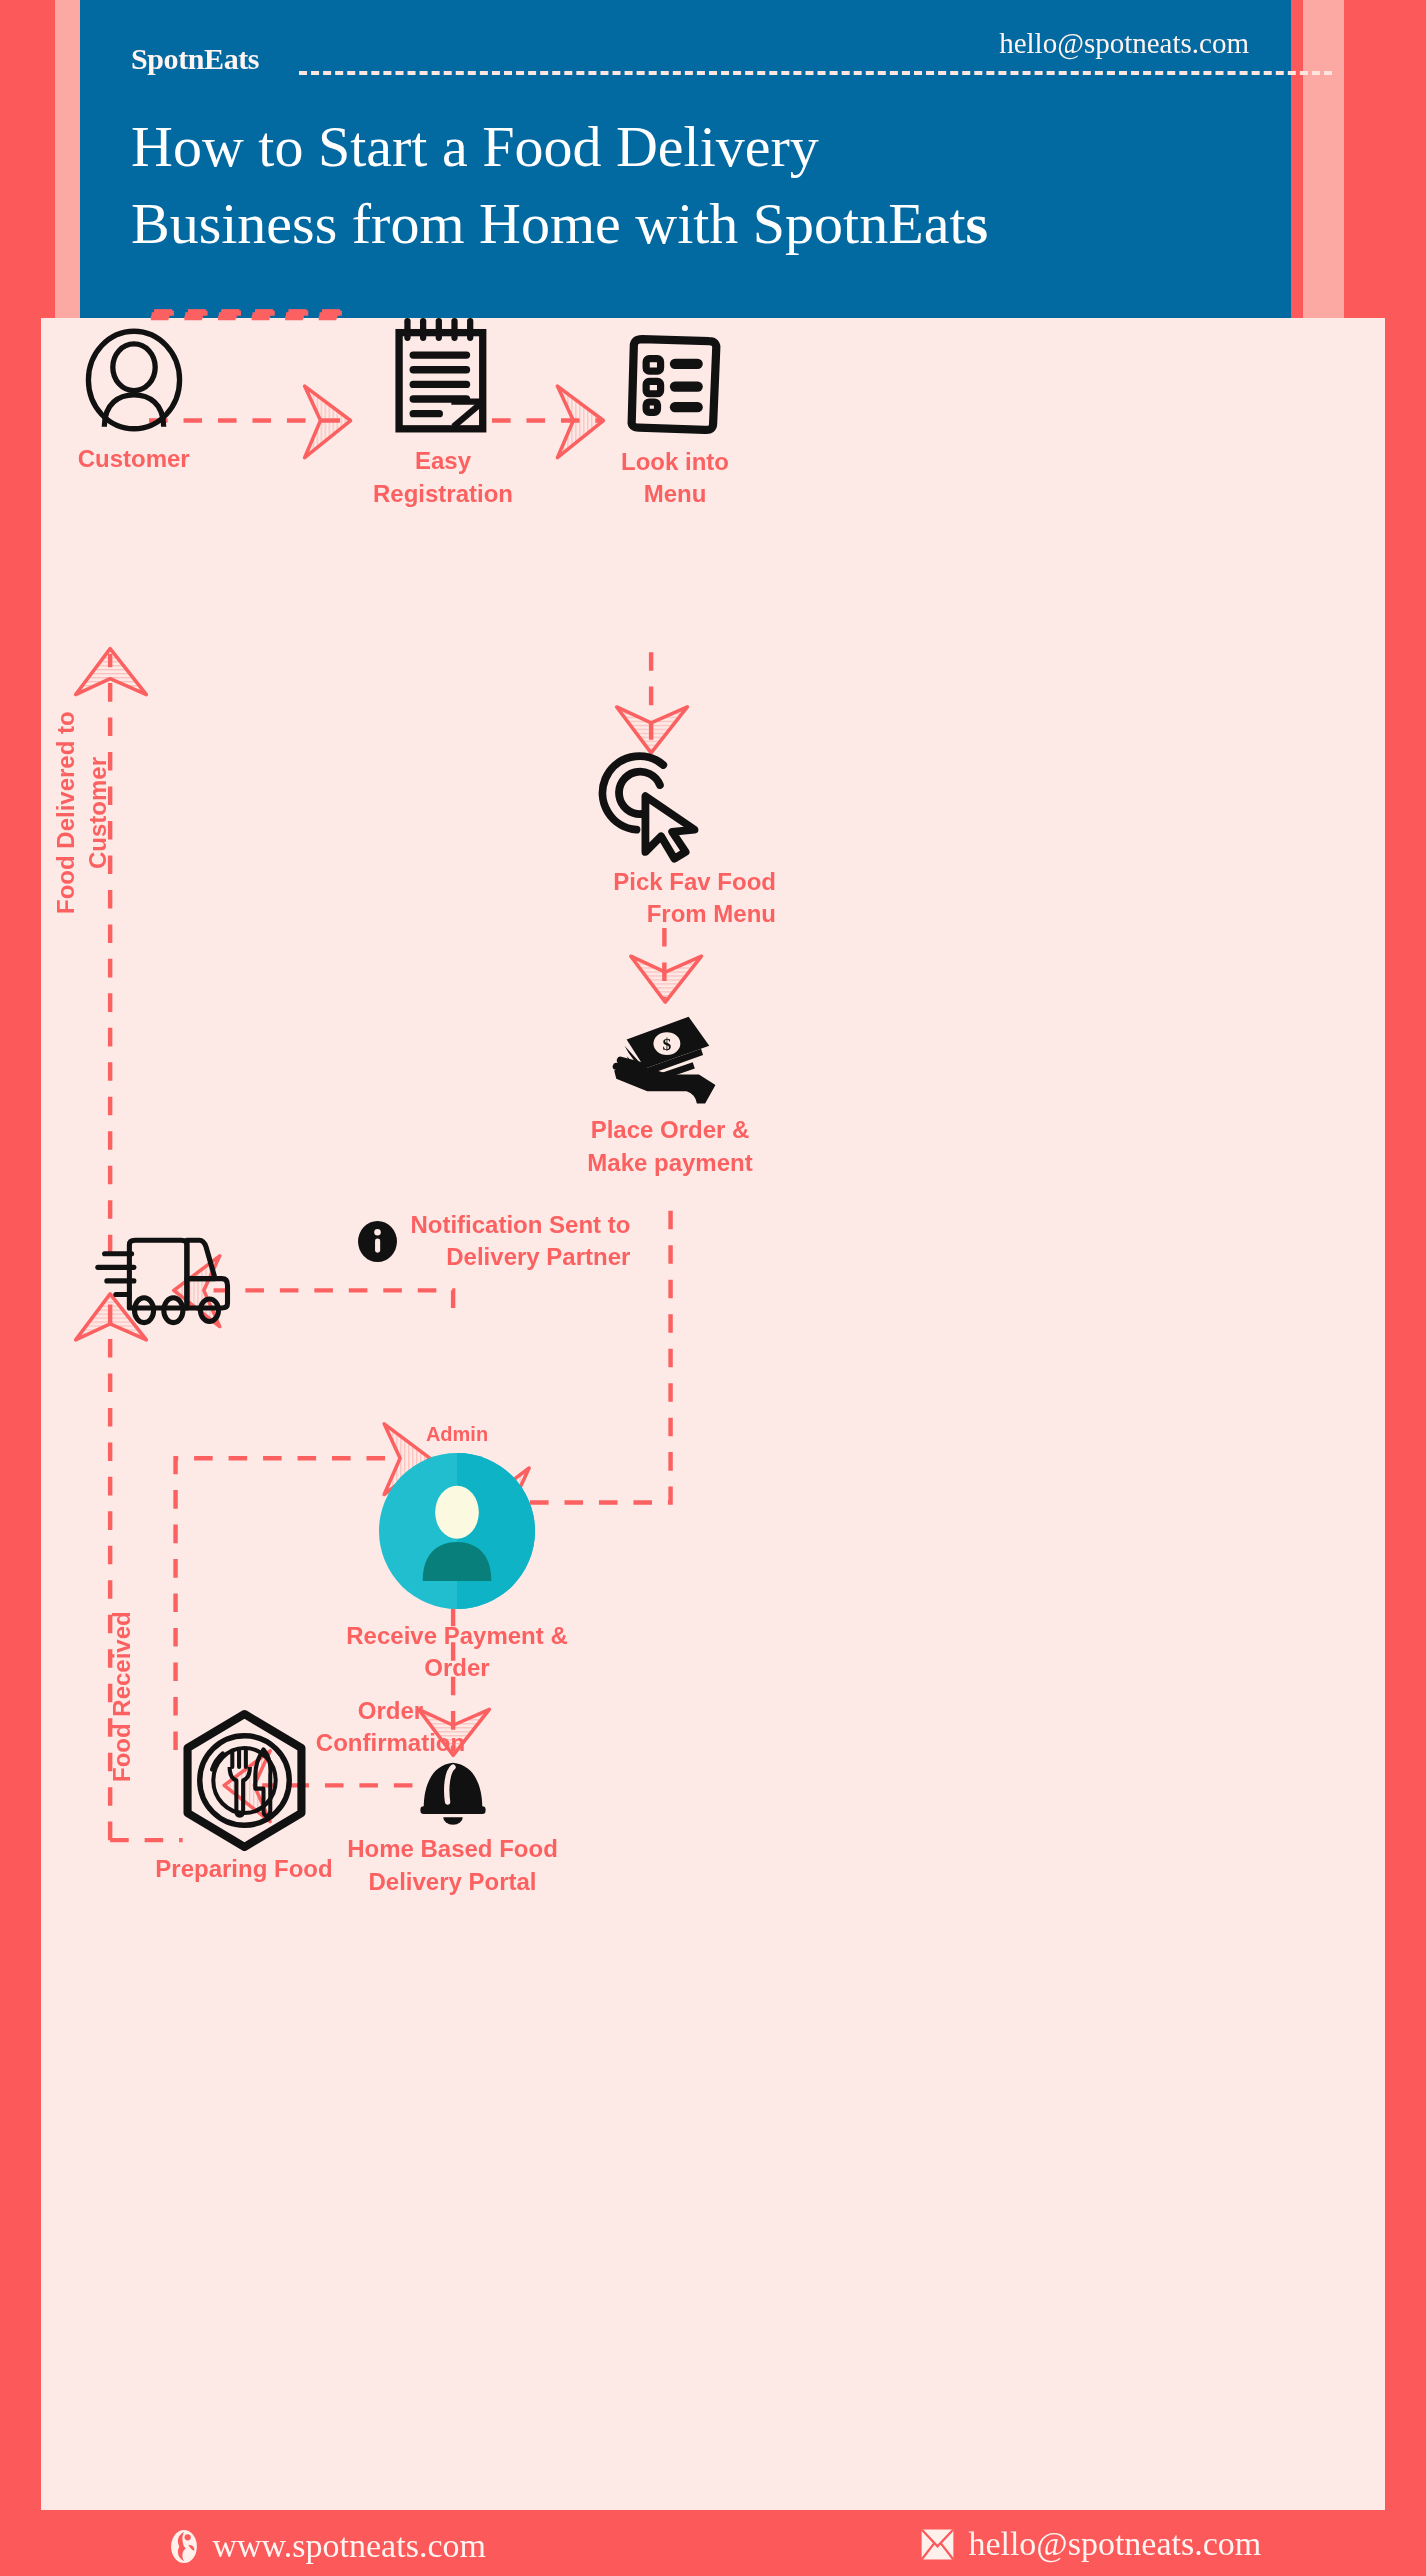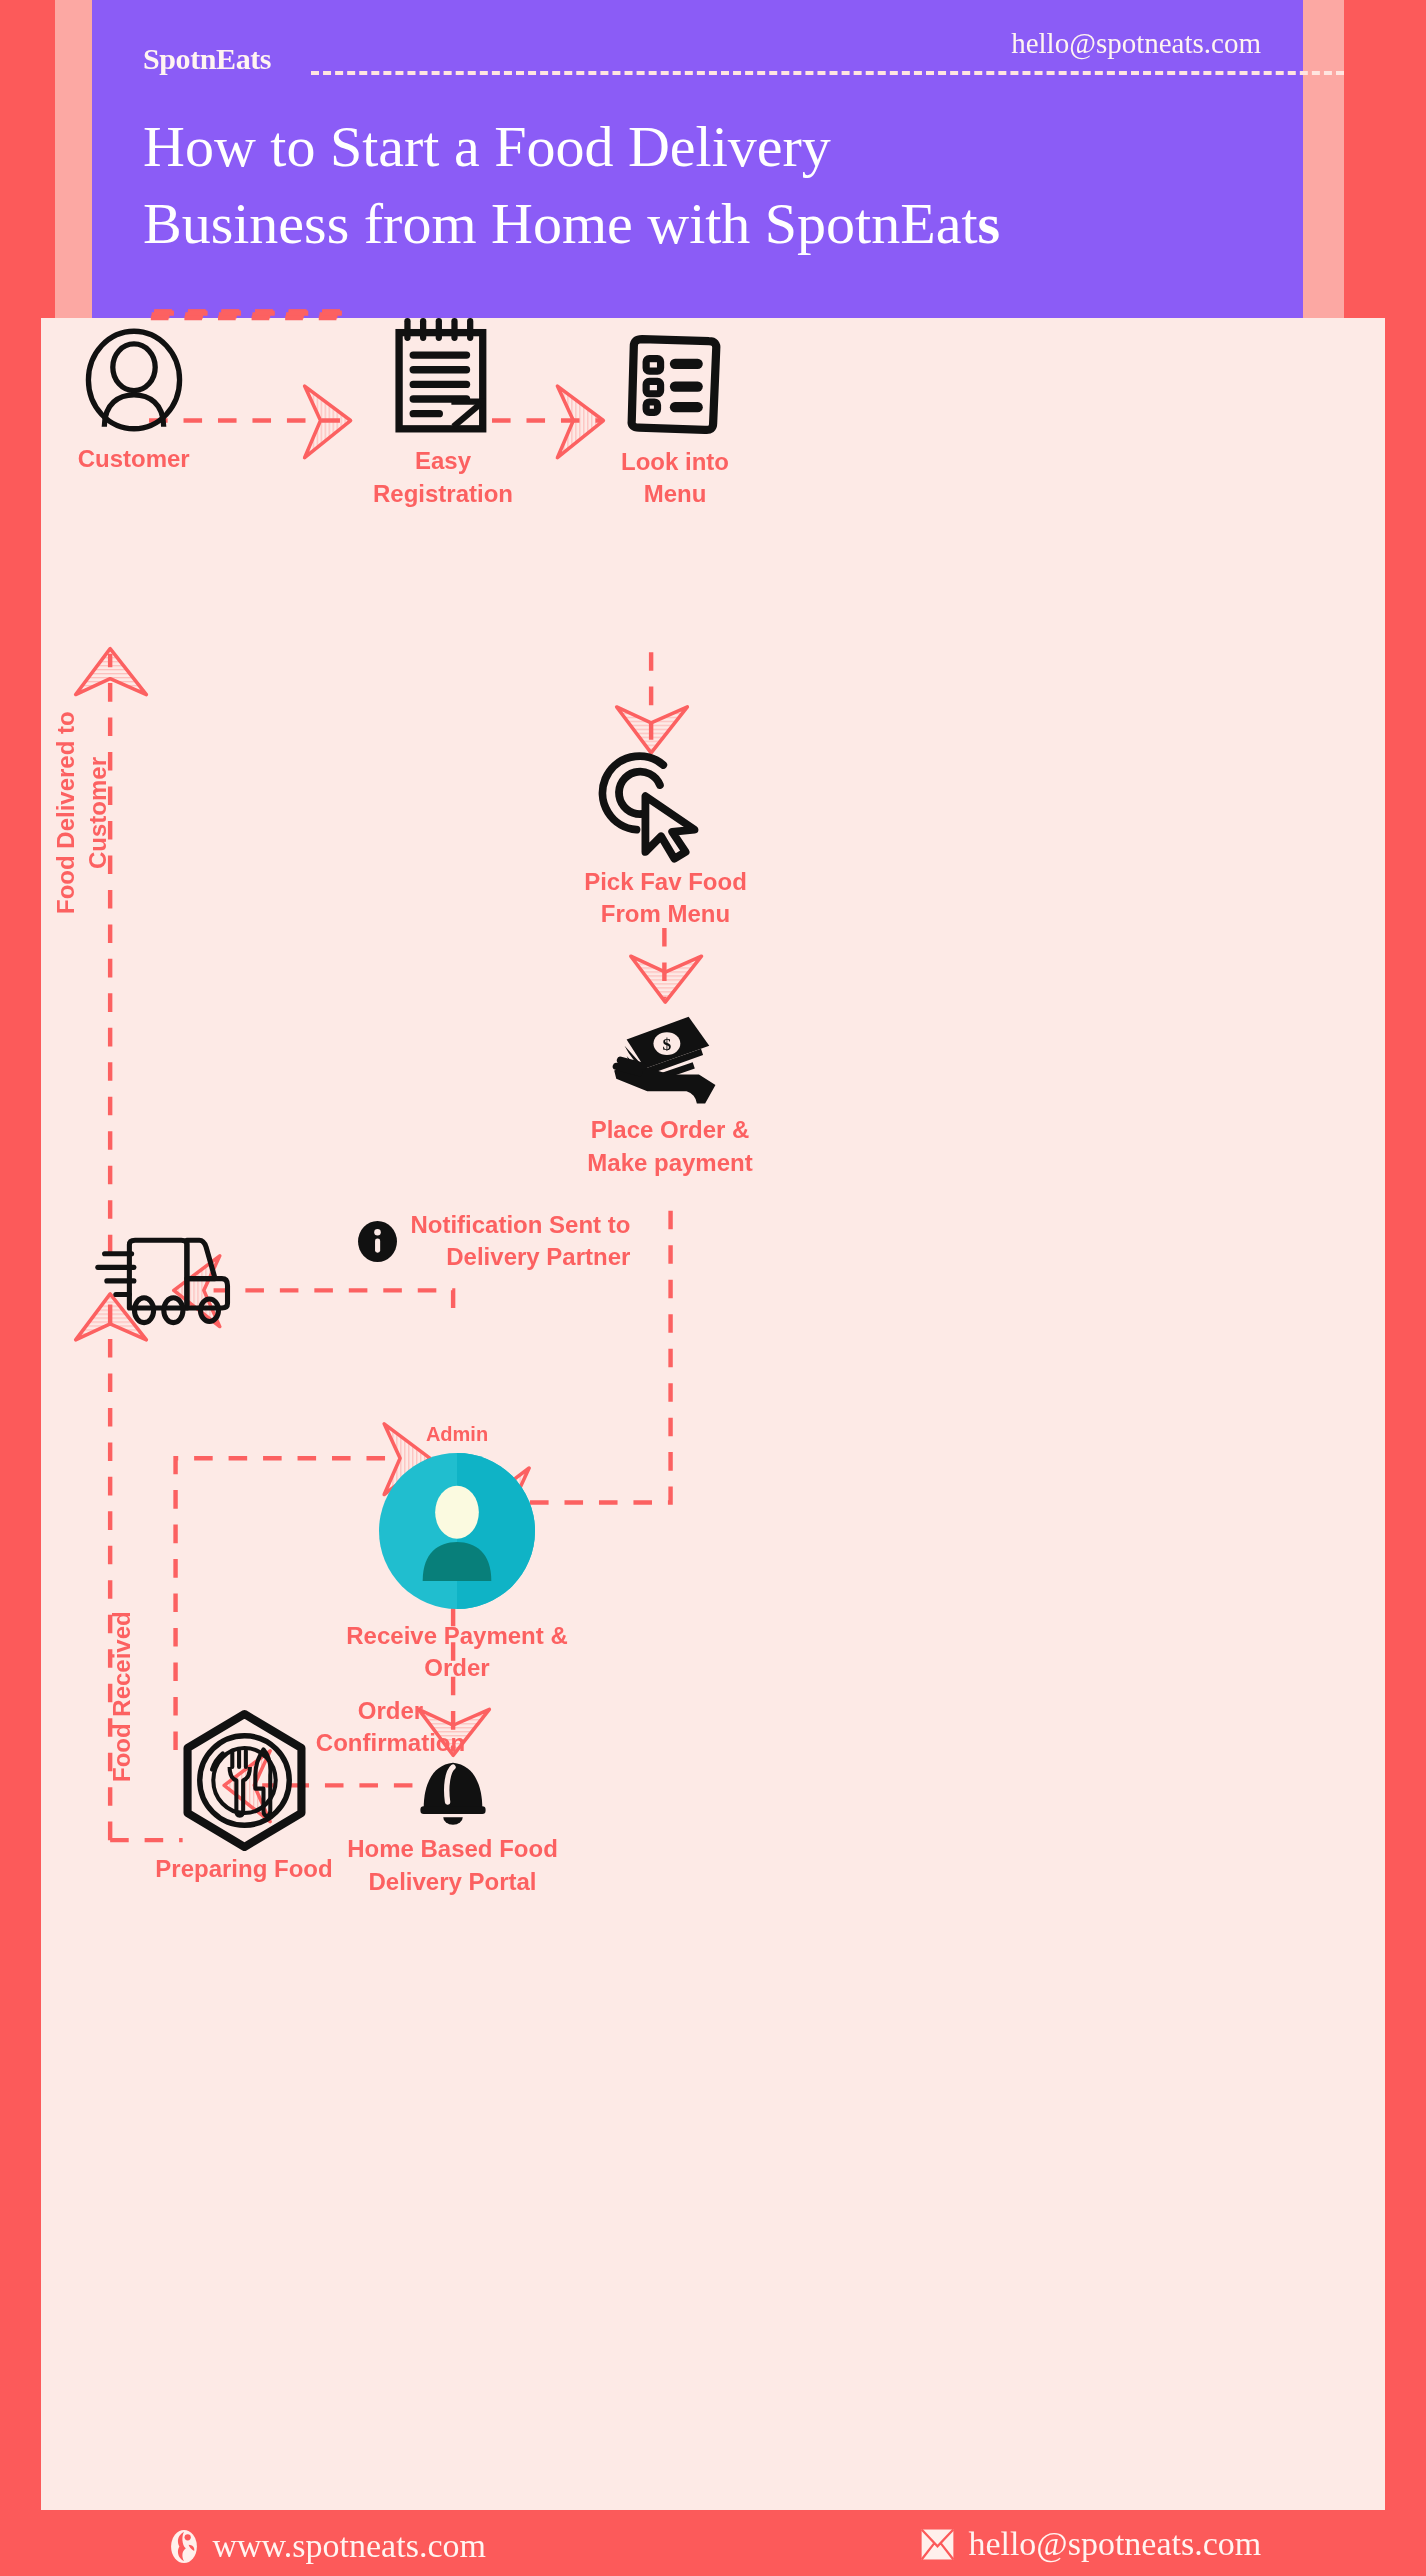--- a/index.html
+++ b/index.html
@@ -10,21 +10,21 @@
     position:relative;
     overflow:hidden;
   }
 
   
   .frame { position:absolute; inset:0; background:#FC5A5A; }
   .stripe-left  { position:absolute; left:55px;  top:0; width:37px; height:318px; background:#FCA8A3; }
   .stripe-right { position:absolute; left:1303px; top:0; width:41px; height:318px; background:#FCA8A3; }
 
   
-  .header { position:absolute; left:92px; top:0; width:1211px; height:318px; background:#8b5cf6; }
+  .header { position:absolute; left:80px; top:0; width:1211px; height:318px; background:#0369a1; }
   .brand {
     position:absolute; left:51px; top:42px;
     font-family:"Liberation Serif", serif;
     font-weight:bold; font-size:30px; color:#FFF4F1;
     letter-spacing:-0.4px;
   }
   .brand-rule {
     position:absolute; left:219px; top:71px; right:-41px; height:0;
     border-top:4.4px dashed #FFE5E0;
   }
@@ -291,21 +291,21 @@
       <div class="node-label" style="margin-top:8.8px;">Look into
 Menu</div>
     </div>
 
     <div class="node" style="left:514px; top:438px; width:221px;">
       <svg width="141" height="106" viewBox="0 0 120 95" style="margin:0 auto;">
         <path d="M58 8 A33 33 0 1 0 34 66" fill="none" stroke="#111" stroke-width="7" stroke-linecap="round"></path>
         <path d="M55 26 A19 19 0 1 0 38 52" fill="none" stroke="#111" stroke-width="7" stroke-linecap="round"></path>
         <path d="M42 36 L42 86 L56 72 L68 92 L78 86 L66 68 L86 66 Z" fill="#FDEAE6" stroke="#111" stroke-width="7" stroke-linejoin="round"></path>
       </svg>
-      <div class="node-label" style="margin-top:3.5px;">Pick Fav Food
+      <div class="node-label" style="margin-top:3.5px;text-align:right;">Pick Fav Food
 From Menu</div>
     </div>
 
     <div class="node" style="left:514px; top:685px; width:230px;">
       <svg width="124" height="106" viewBox="0 0 120 100" style="margin:0 auto;">
         <g fill="#111">
           <path d="M18 34 L78 12 L98 40 L36 62 Z"></path>
           <path d="M16 40 L20 47 L36 69 L92 49 L90 43 L36 62 Z"></path>
           <path d="M18 50 L22 58 L38 78 L84 62 L82 56 L38 71 Z"></path>
         </g>

